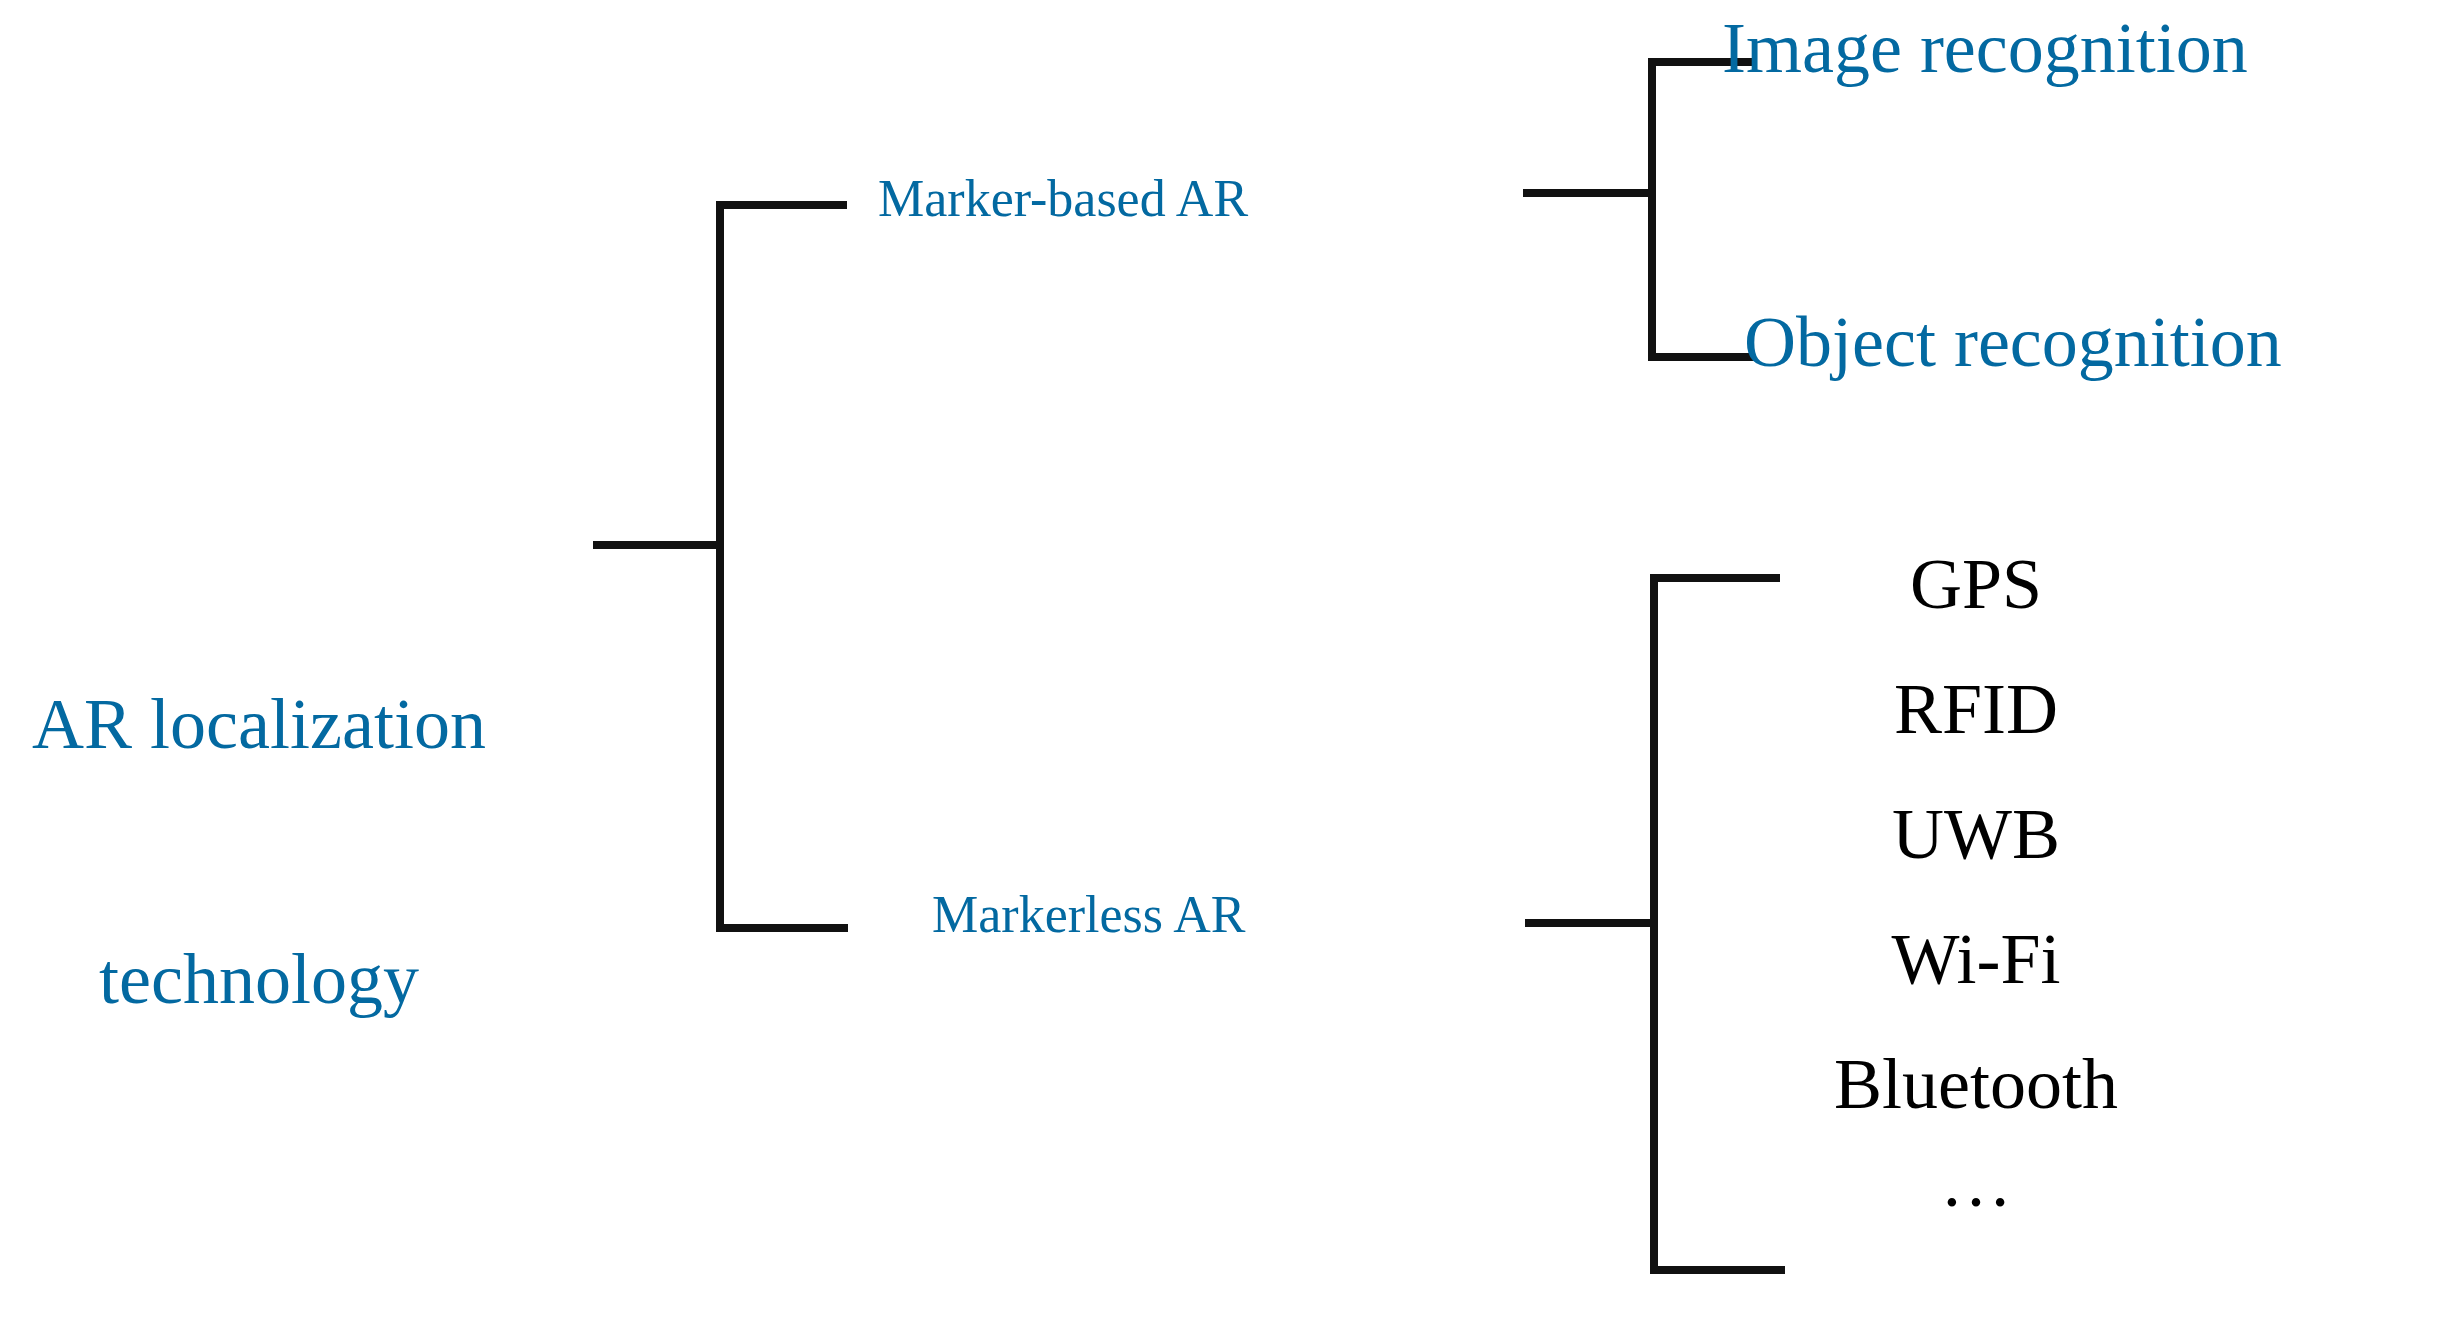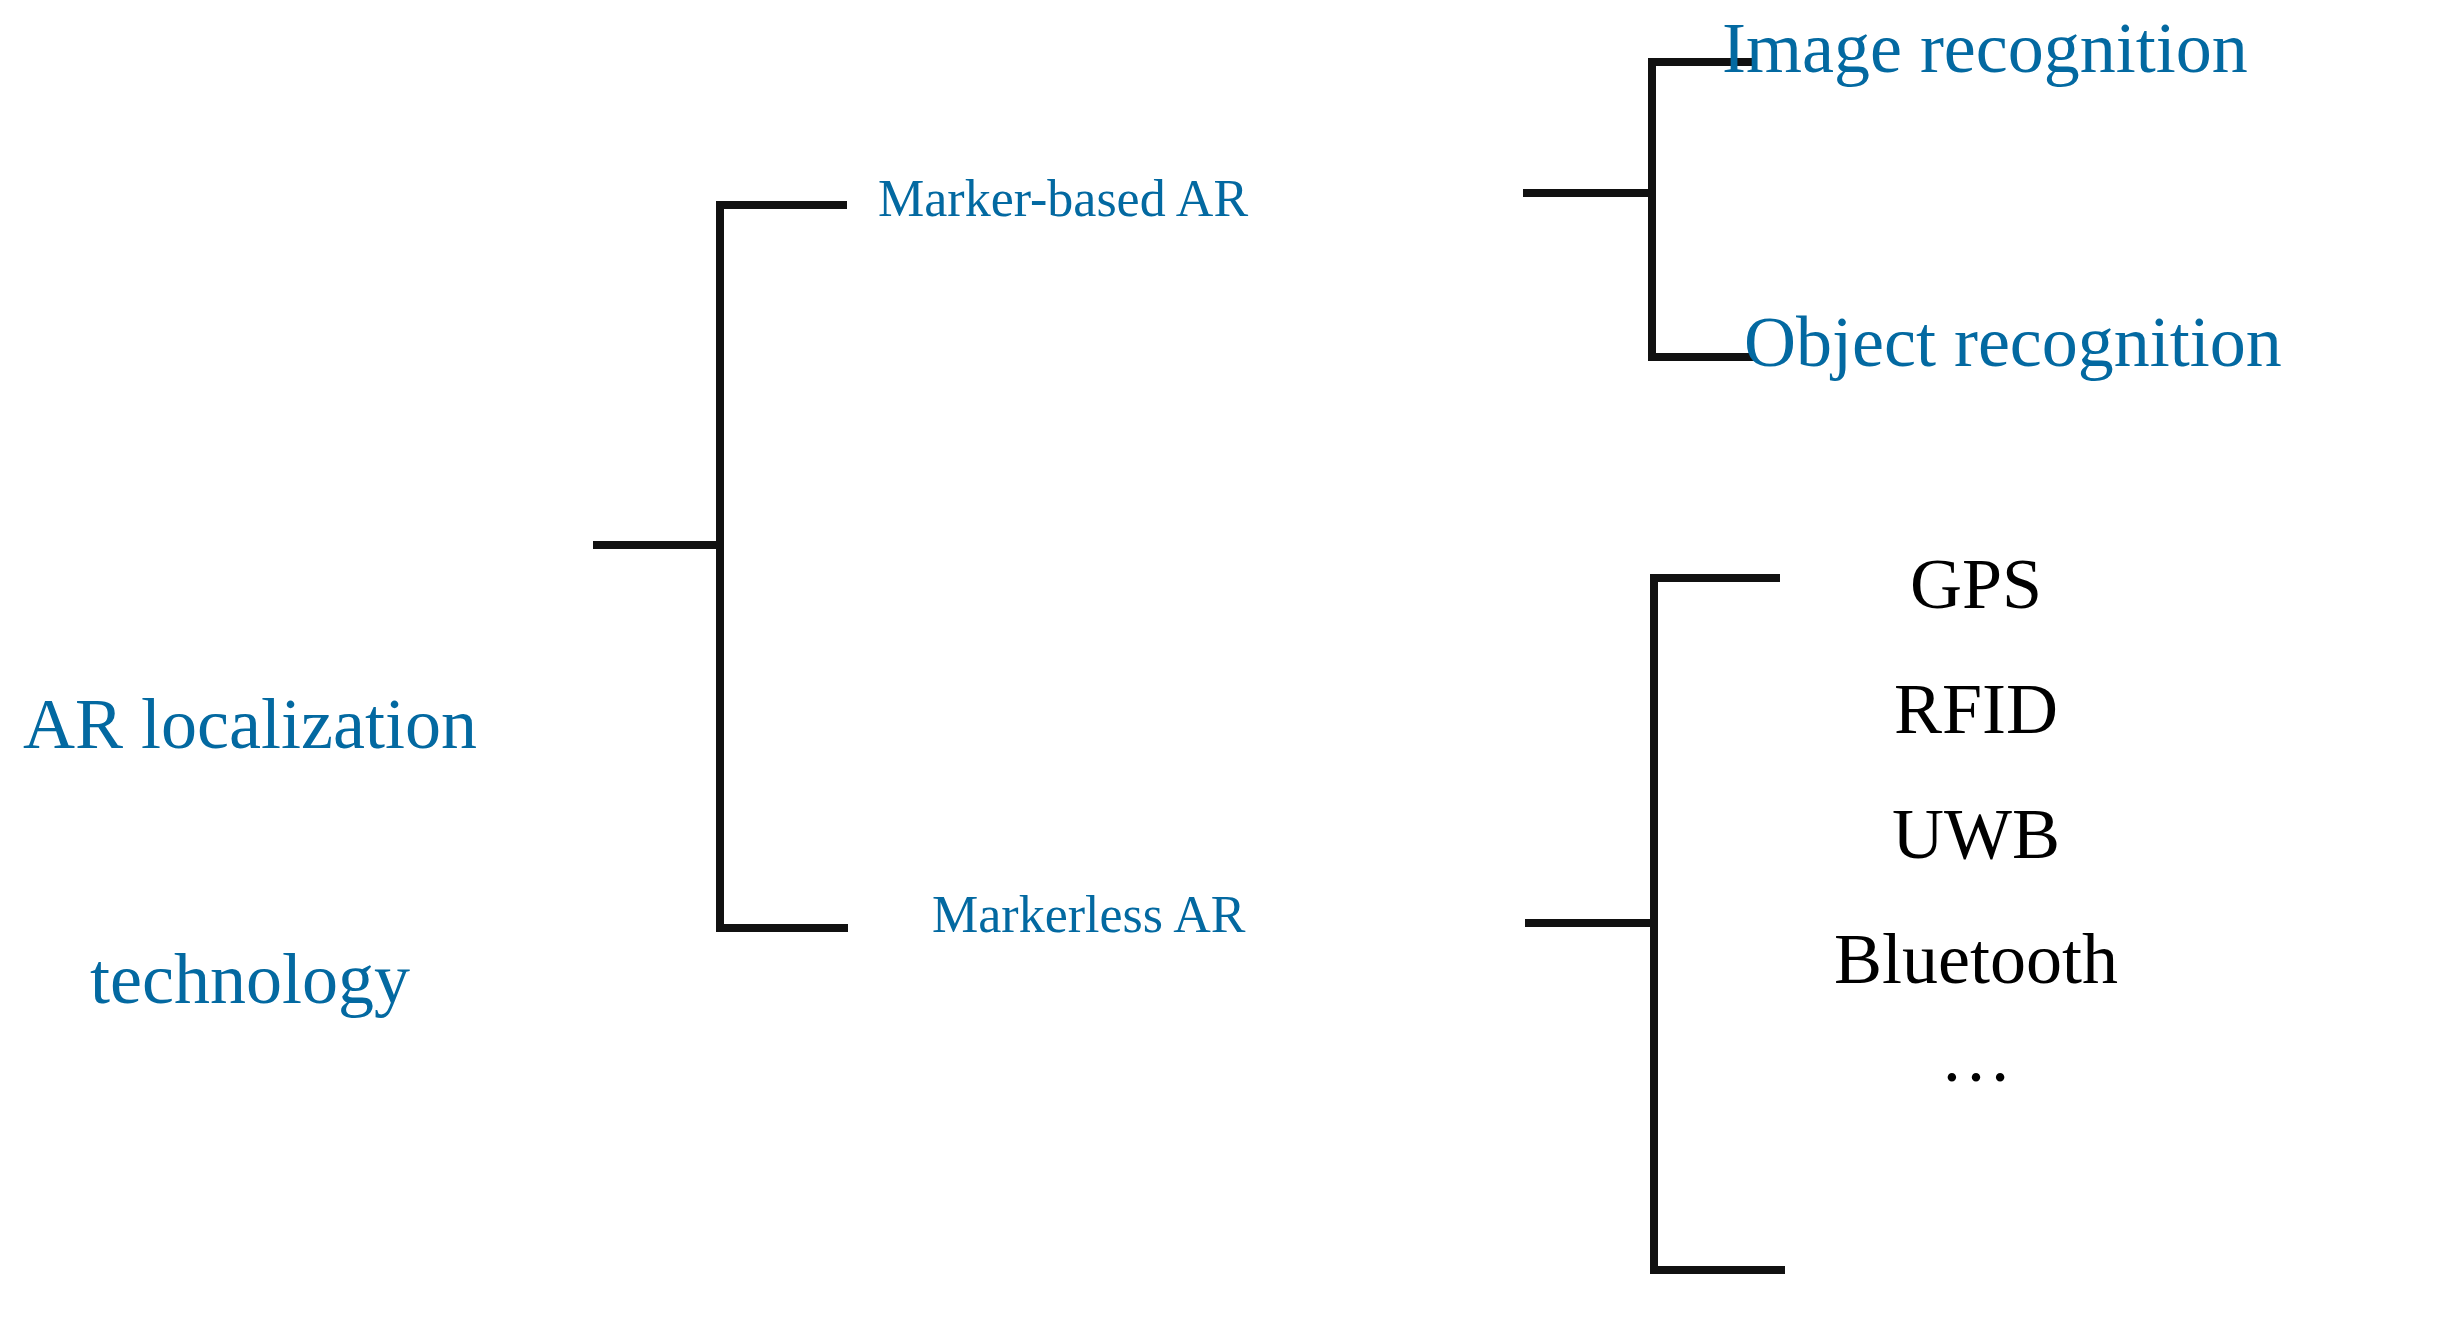--- a/index.html
+++ b/index.html
@@ -30,20 +30,21 @@
     line-height: 1.18;
     white-space: pre;
   }
 
   .node-root {
     left: 0px;
     top: 512px;
     width: 500px;
     text-align: center;
     font-size: 72px;
+    padding-left: 9px;
   }
   .node-root .root-line {
     display: block;
   }
 
   .node-level1 {
     font-size: 52px;
   }
   #node-marker-based {
     left: 878px;
@@ -124,17 +125,18 @@
 
   <div class="line-h" style="left:1525px; top:919px; width:133px; height:8px;"></div>
   <div class="line-v" style="left:1650px; top:574px; width:8px; height:700px;"></div>
   <div class="line-h" style="left:1650px; top:574px; width:130px; height:8px;"></div>
   <div class="line-h" style="left:1650px; top:1266px; width:135px; height:8px;"></div>
 
   <div id="markerless-leaf-column">
     <span class="leaf-item">GPS</span>
     <span class="leaf-item spaced-top">RFID</span>
     <span class="leaf-item spaced-top">UWB</span>
+    <span class="leaf-item spaced-top">Wi-Fi</span>
     <span class="leaf-item spaced-top">Bluetooth</span>
     <span class="leaf-ellipsis">…</span>
   </div>
 
 </div>
 
 </body></html>

